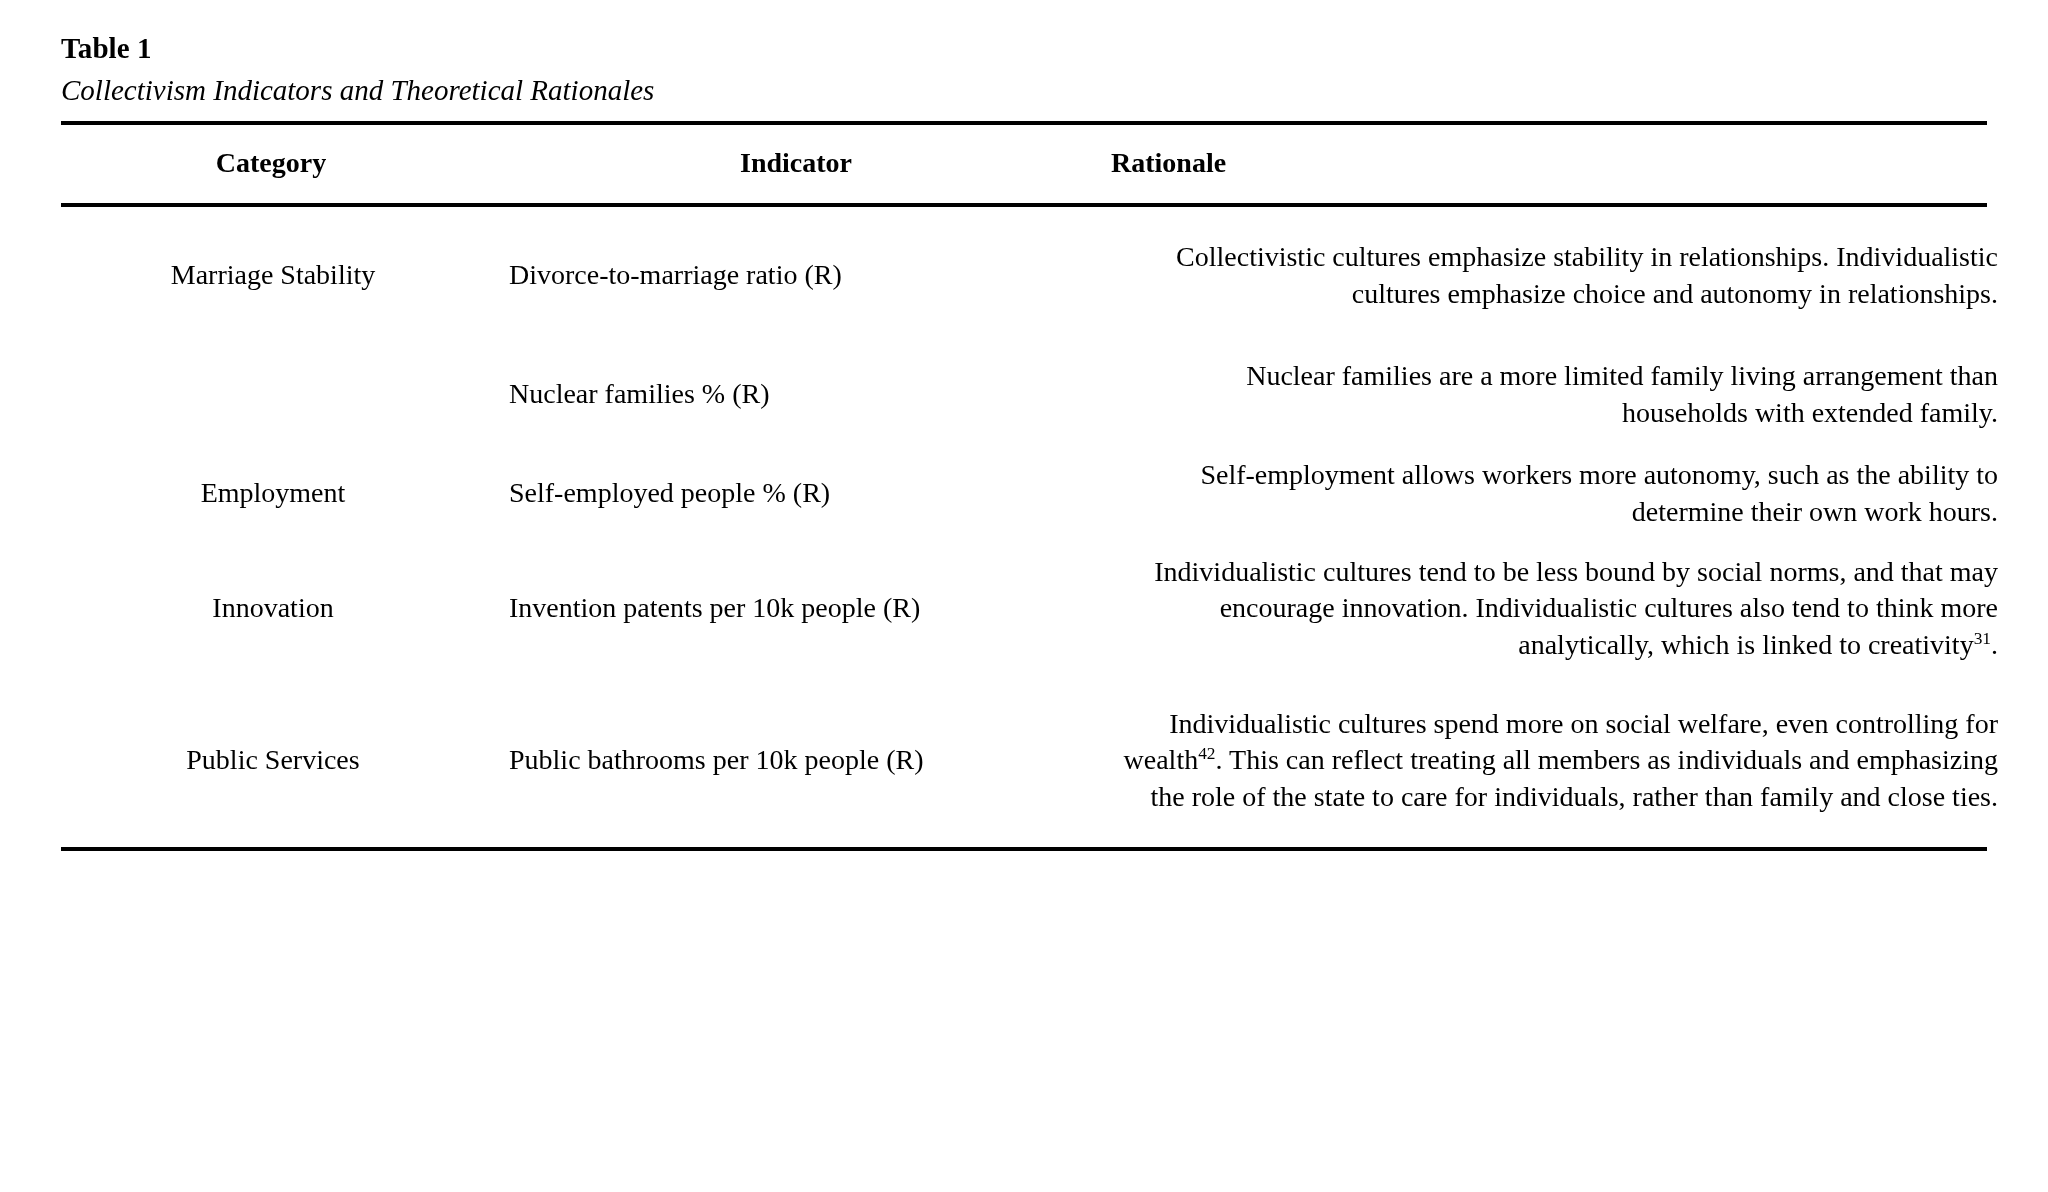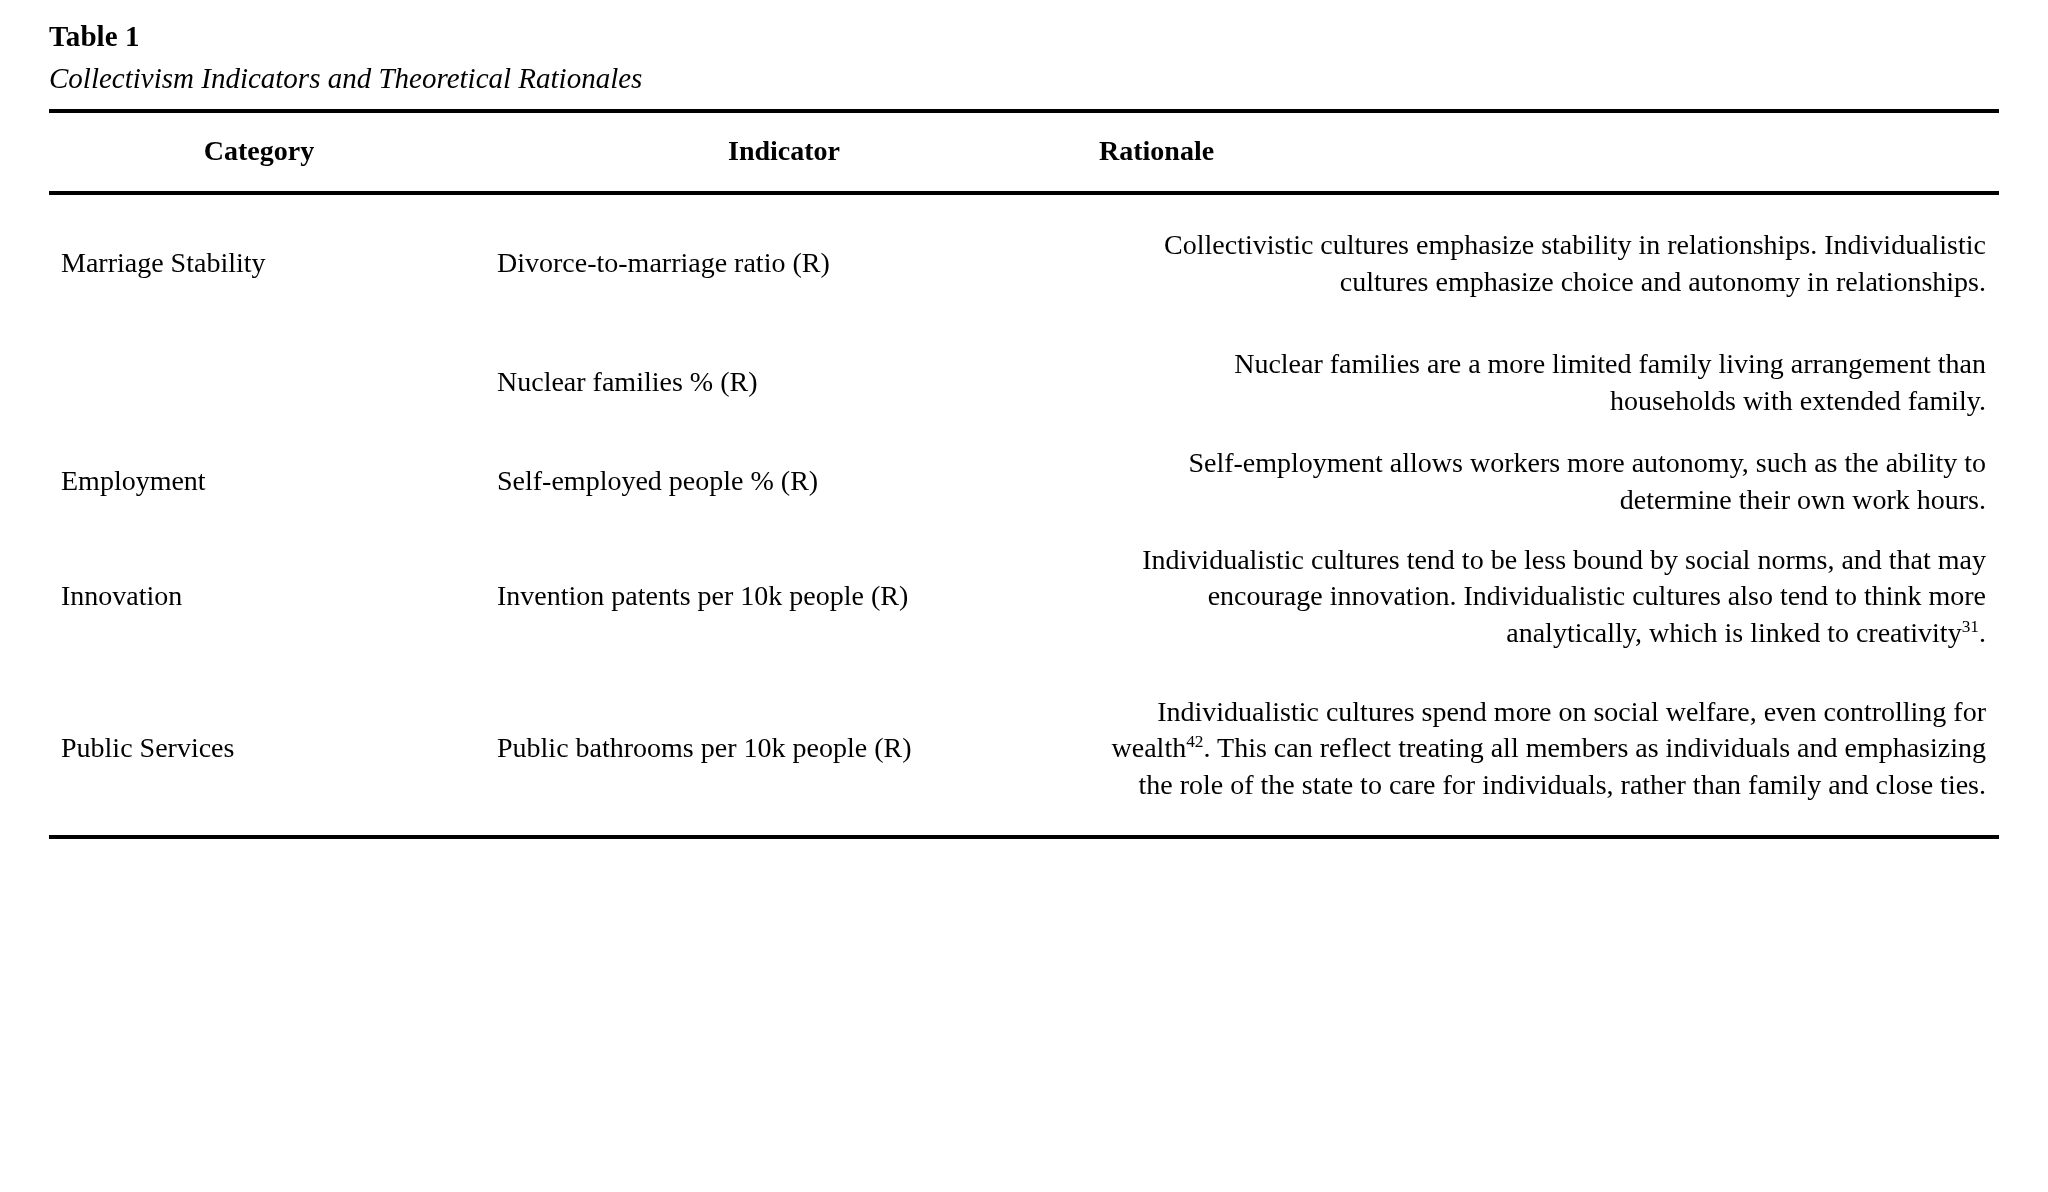--- a/index.html
+++ b/index.html
@@ -12,21 +12,21 @@
     height: 1192px;
     font-family: "Liberation Serif", "DejaVu Serif", serif;
     color: #000000;
     overflow: hidden;
   }
   .page {
     position: relative;
     width: 2048px;
     height: 1172px;
     box-sizing: border-box;
-    padding: 4px;
+    padding: 16px;
   }
 
   
   .caption-block {
     padding: 14px 0 0 45px;
   }
   .table-number {
     font-weight: bold;
     font-size: 29px;
     line-height: 1.25;
@@ -69,21 +69,21 @@
   }
   thead th.h-rat { text-align: left; }
 
   tbody td {
     font-size: 28px;
     line-height: 1.30;
     vertical-align: middle;
     padding: 0;
   }
   tbody tr td.cat {
-    text-align: left;
+    text-align: center;
     padding-left: 12px;
     padding-right: 8px;
     vertical-align: middle;
   }
   tbody tr td.ind {
     text-align: left;
     padding-left: 28px;
     padding-right: 10px;
     vertical-align: middle;
   }

